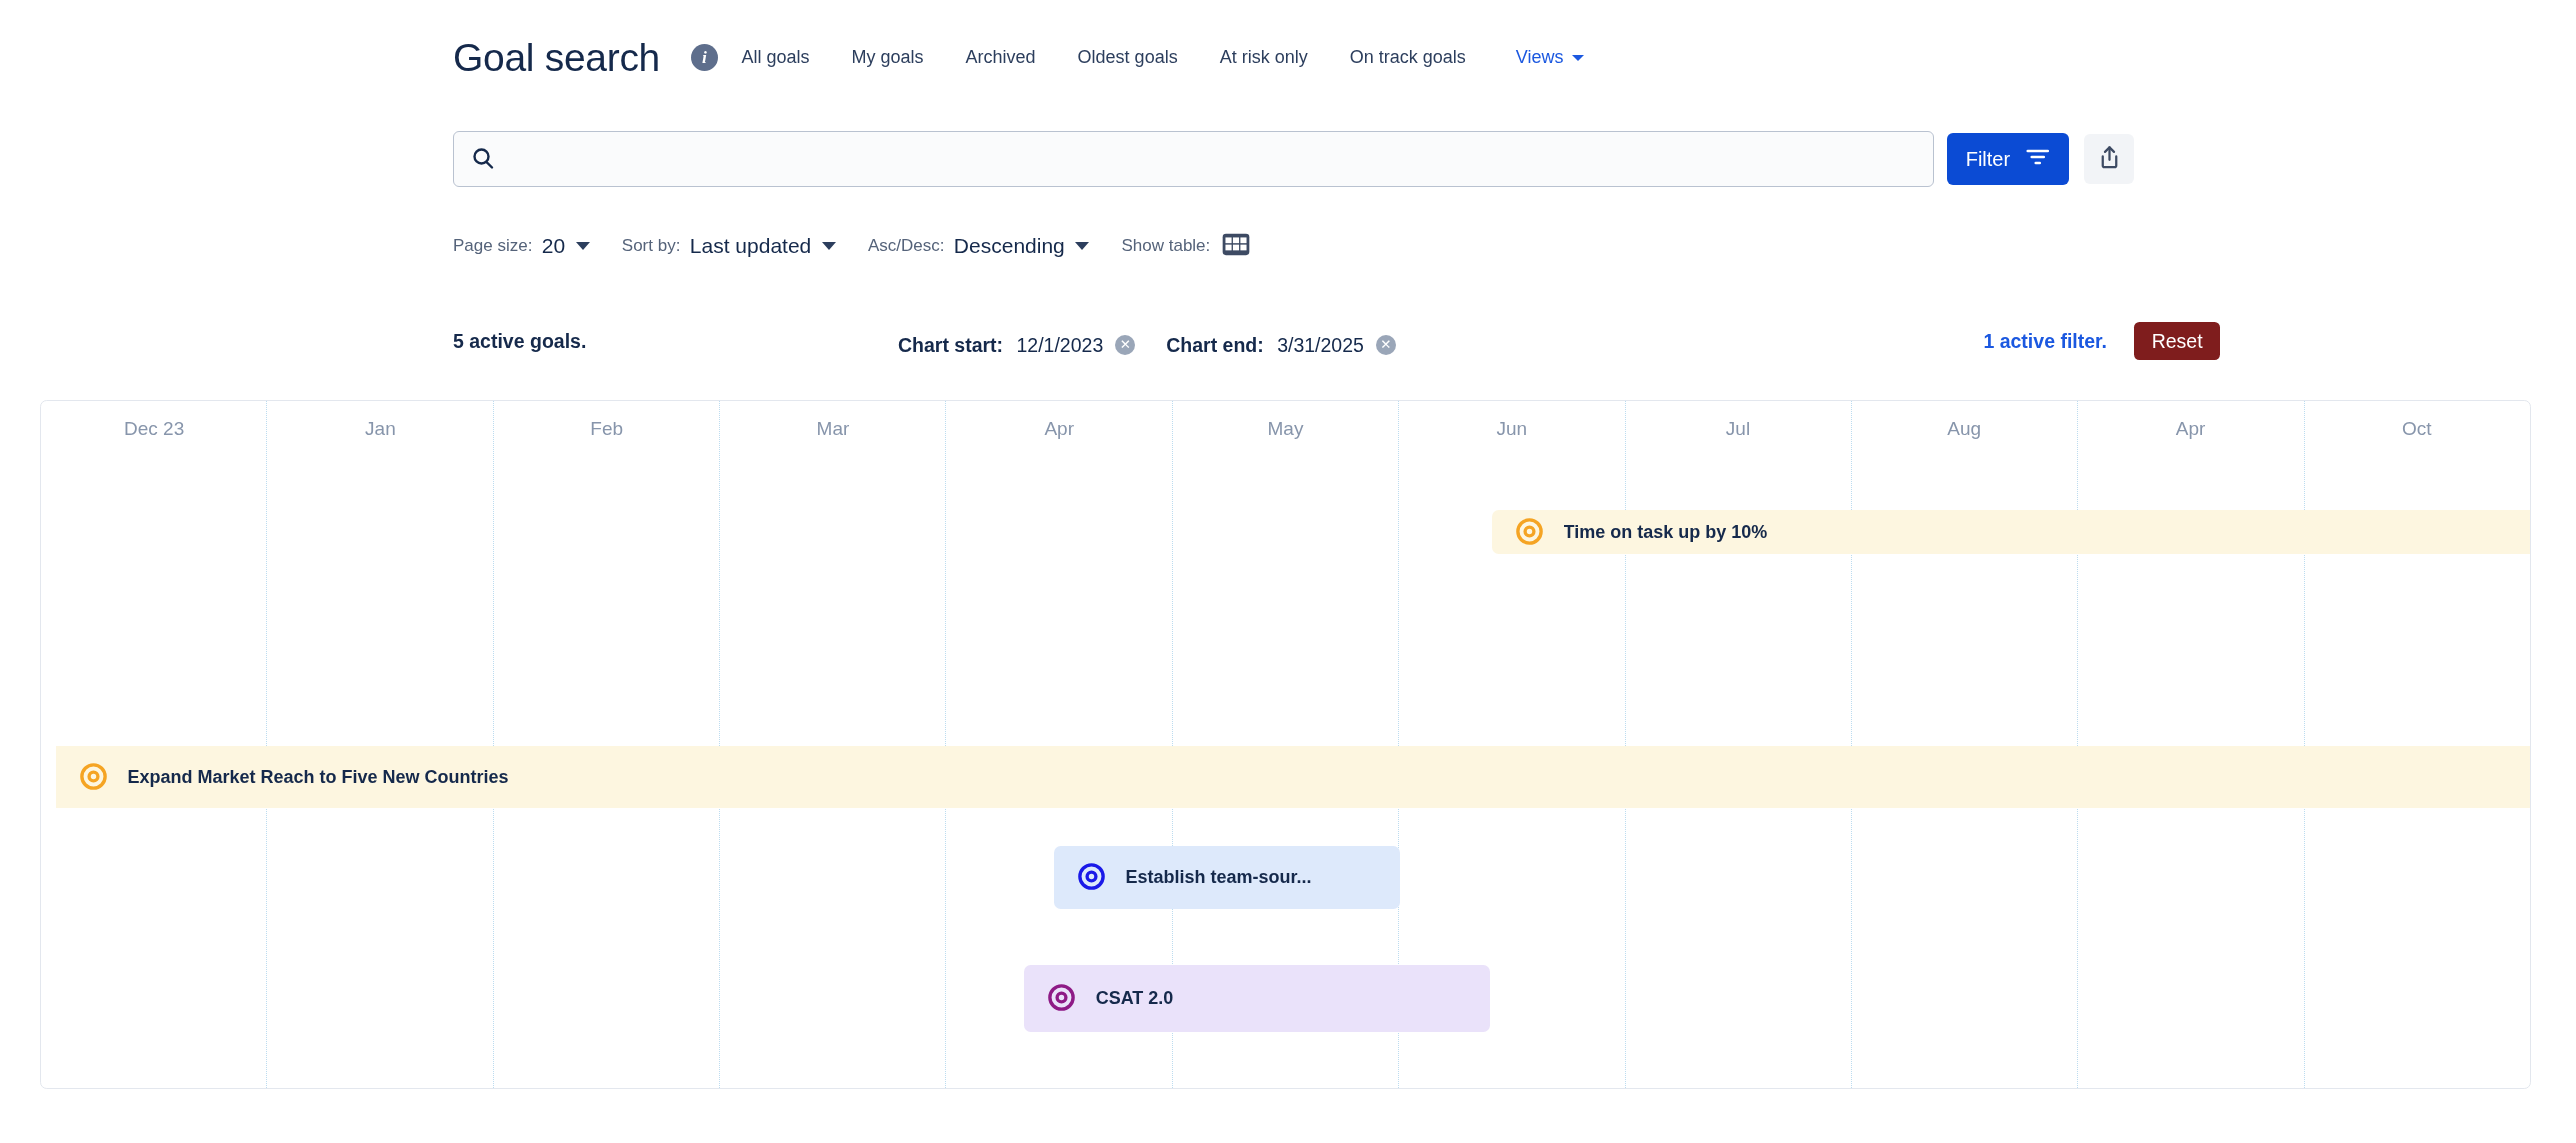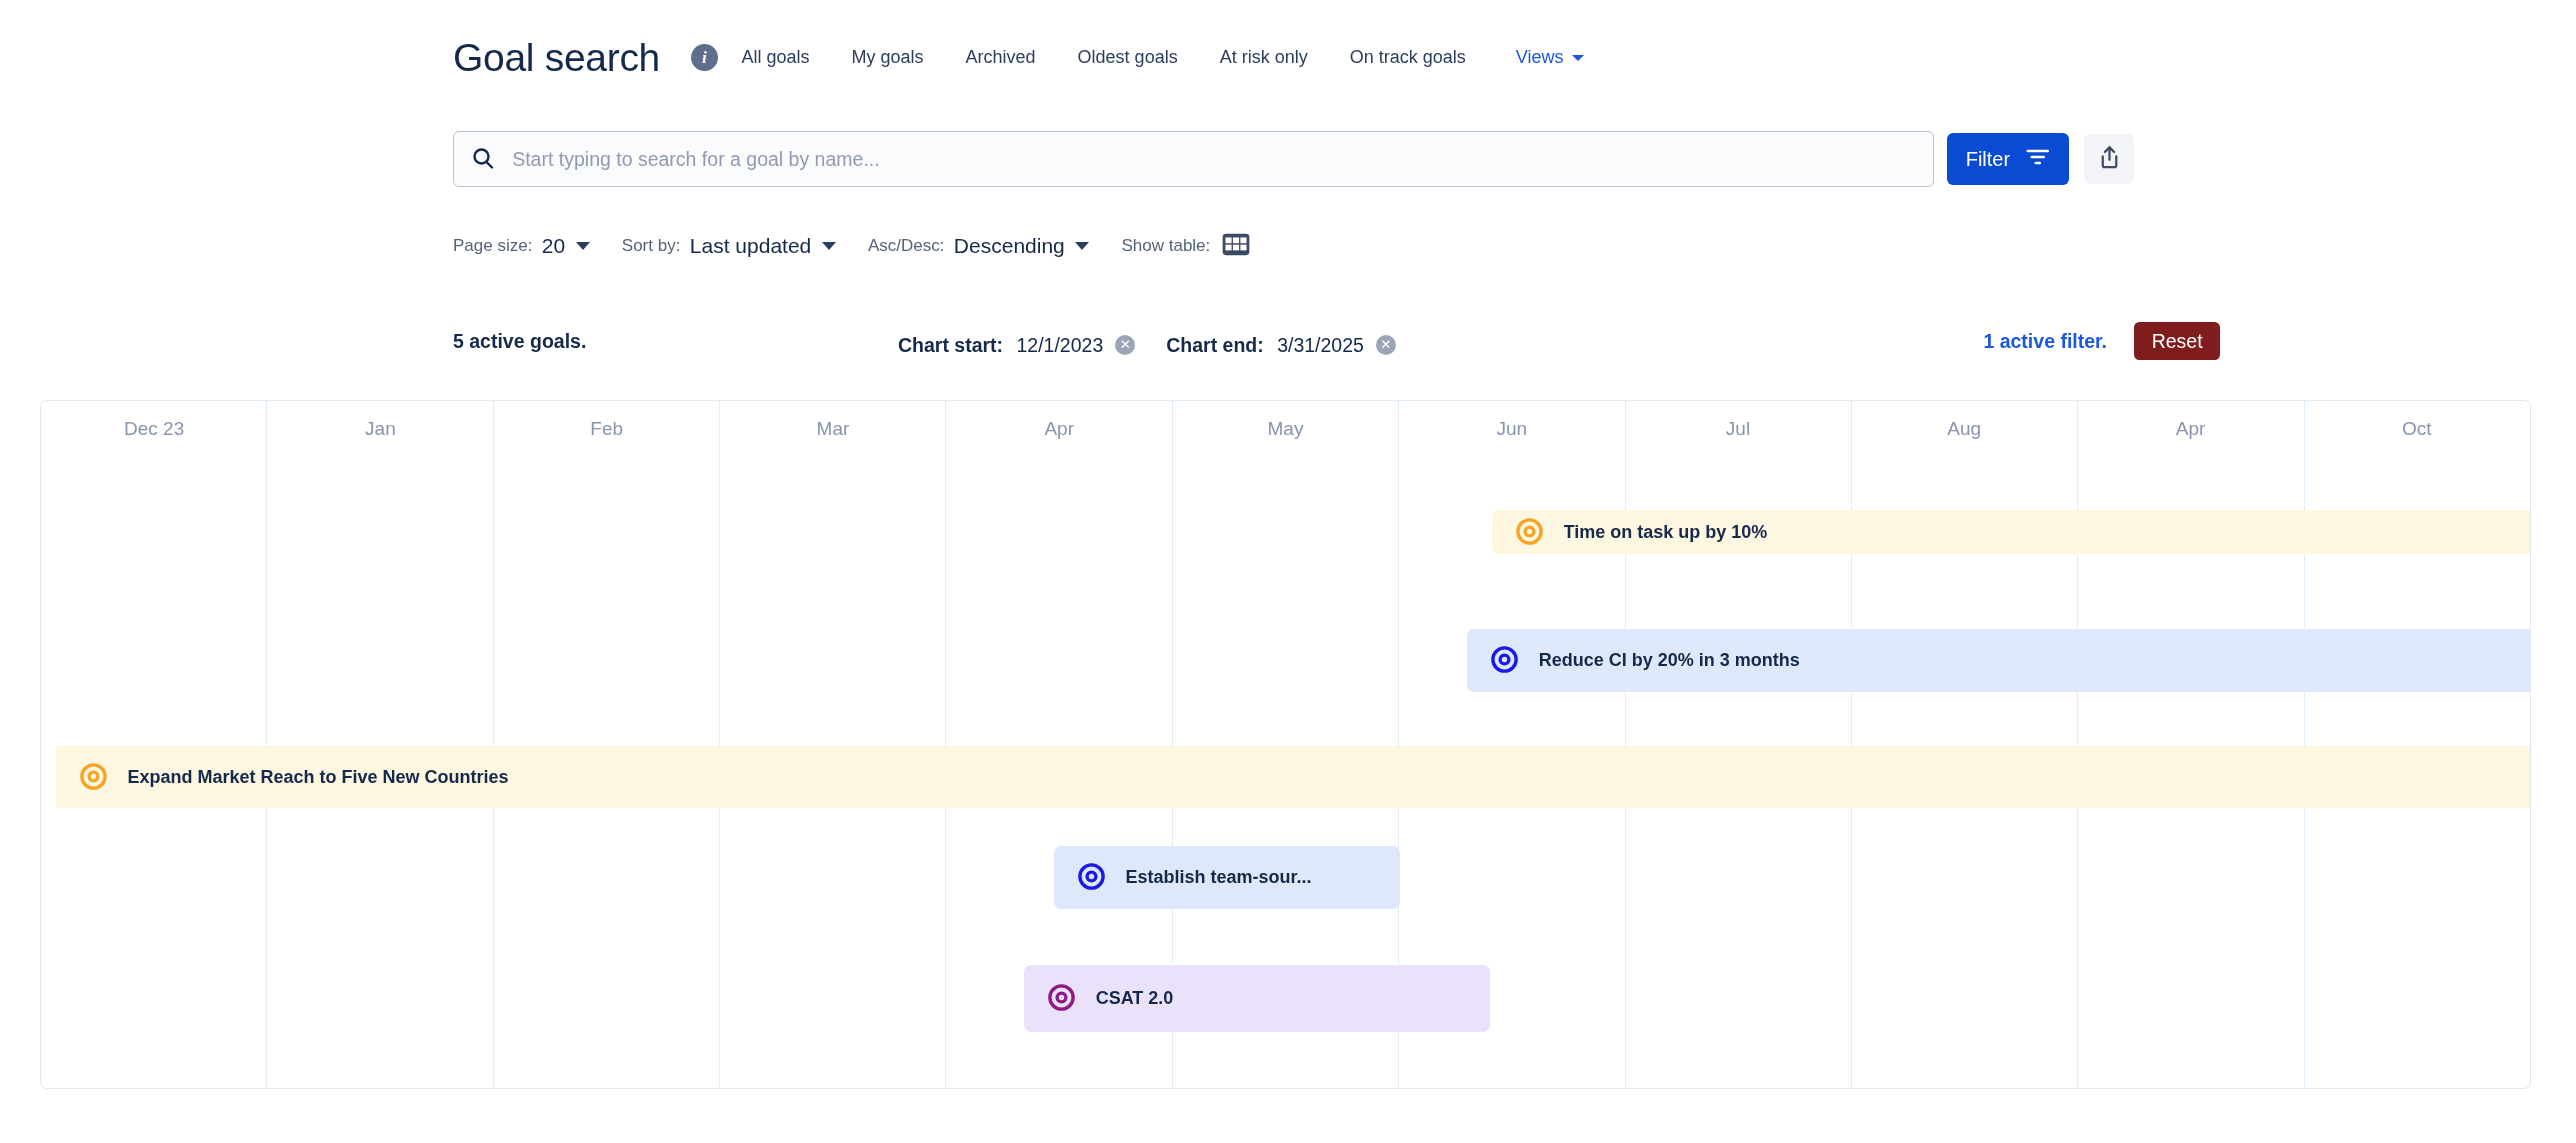--- a/index.html
+++ b/index.html
@@ -274,21 +274,20 @@
   </div>
 
   <div class="search-row">
     <div class="search-box">
       <span class="search-icon">
         <svg width="24" height="24" viewBox="0 0 24 24" fill="none" stroke="#15294b" stroke-width="2.4" stroke-linecap="round">
           <circle cx="10.5" cy="10.5" r="7"></circle>
           <line x1="16" y1="16.5" x2="21" y2="21.5"></line>
         </svg>
       </span>
-      <input class="search-input" type="text" placeholder="Start typing to search for a goal by name..." style="">
     </div>
 
     <button class="filter-btn">
       <span>Filter</span>
       <span class="funnel">
         <svg width="25.5" height="20" viewBox="0 0 24 20" fill="none" stroke="#ffffff" stroke-width="2.6" stroke-linecap="round">
           <line x1="2" y1="4" x2="22" y2="4"></line>
           <line x1="6" y1="10" x2="18" y2="10"></line>
           <line x1="10" y1="16" x2="14" y2="16"></line>
         </svg>
@@ -380,27 +379,20 @@
         <div class="month-cell">Oct</div>
       </div>
 
     <div class="bars-layer" id="bars-layer">
         <div class="bar edge-right" style="left: 58.3%; width: 41.7%; top: 109px; height: 44px; background: rgb(253, 246, 224);">
           <span class="bar-icon"><svg width="31" height="31" viewBox="0 0 24 24" fill="none" stroke="#f5a423" stroke-width="2.6">
               <circle cx="12" cy="12" r="9"></circle>
               <circle cx="12" cy="12" r="3.4"></circle>
             </svg></span>
           <span class="bar-label">Time on task up by 10%</span>
-        </div>
-        <div class="bar edge-right" style="left: 57.3%; width: 42.7%; top: 228px; height: 63px; background: rgb(221, 233, 251);">
-          <span class="bar-icon"><svg width="31" height="31" viewBox="0 0 24 24" fill="none" stroke="#1a19e8" stroke-width="2.6">
-              <circle cx="12" cy="12" r="9"></circle>
-              <circle cx="12" cy="12" r="3.4"></circle>
-            </svg></span>
-          <span class="bar-label">Reduce CI by 20% in 3 months</span>
         </div>
         <div class="bar edge-right edge-left" style="left: 0%; width: 100%; top: 345px; height: 62px; background: rgb(253, 246, 224);">
           <span class="bar-icon"><svg width="31" height="31" viewBox="0 0 24 24" fill="none" stroke="#f5a423" stroke-width="2.6">
               <circle cx="12" cy="12" r="9"></circle>
               <circle cx="12" cy="12" r="3.4"></circle>
             </svg></span>
           <span class="bar-label">Expand Market Reach to Five New Countries</span>
         </div>
         <div class="bar" style="left: 40.7%; width: 13.9%; top: 445px; height: 63px; background: rgb(221, 233, 251);">
           <span class="bar-icon"><svg width="31" height="31" viewBox="0 0 24 24" fill="none" stroke="#1a19e8" stroke-width="2.6">

